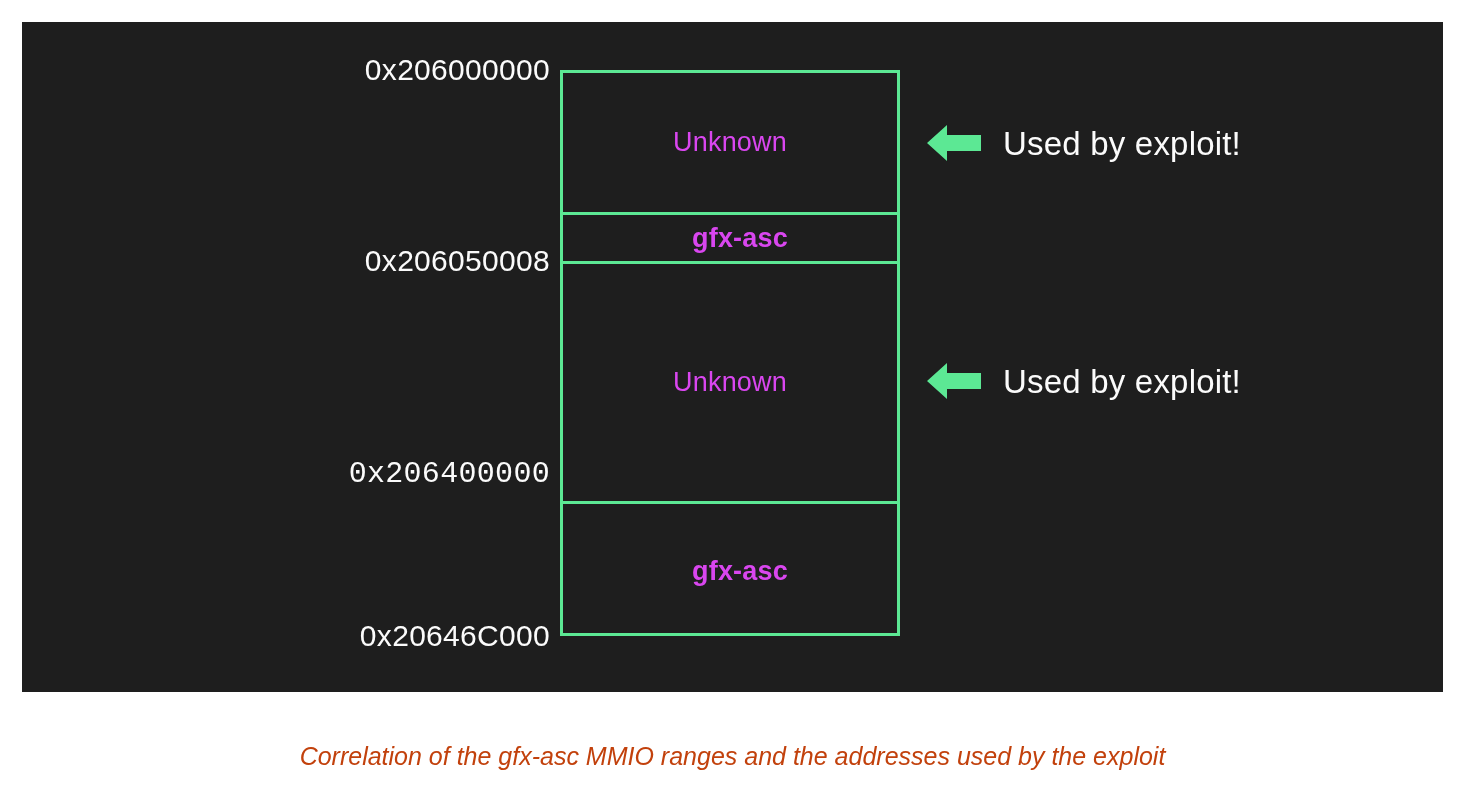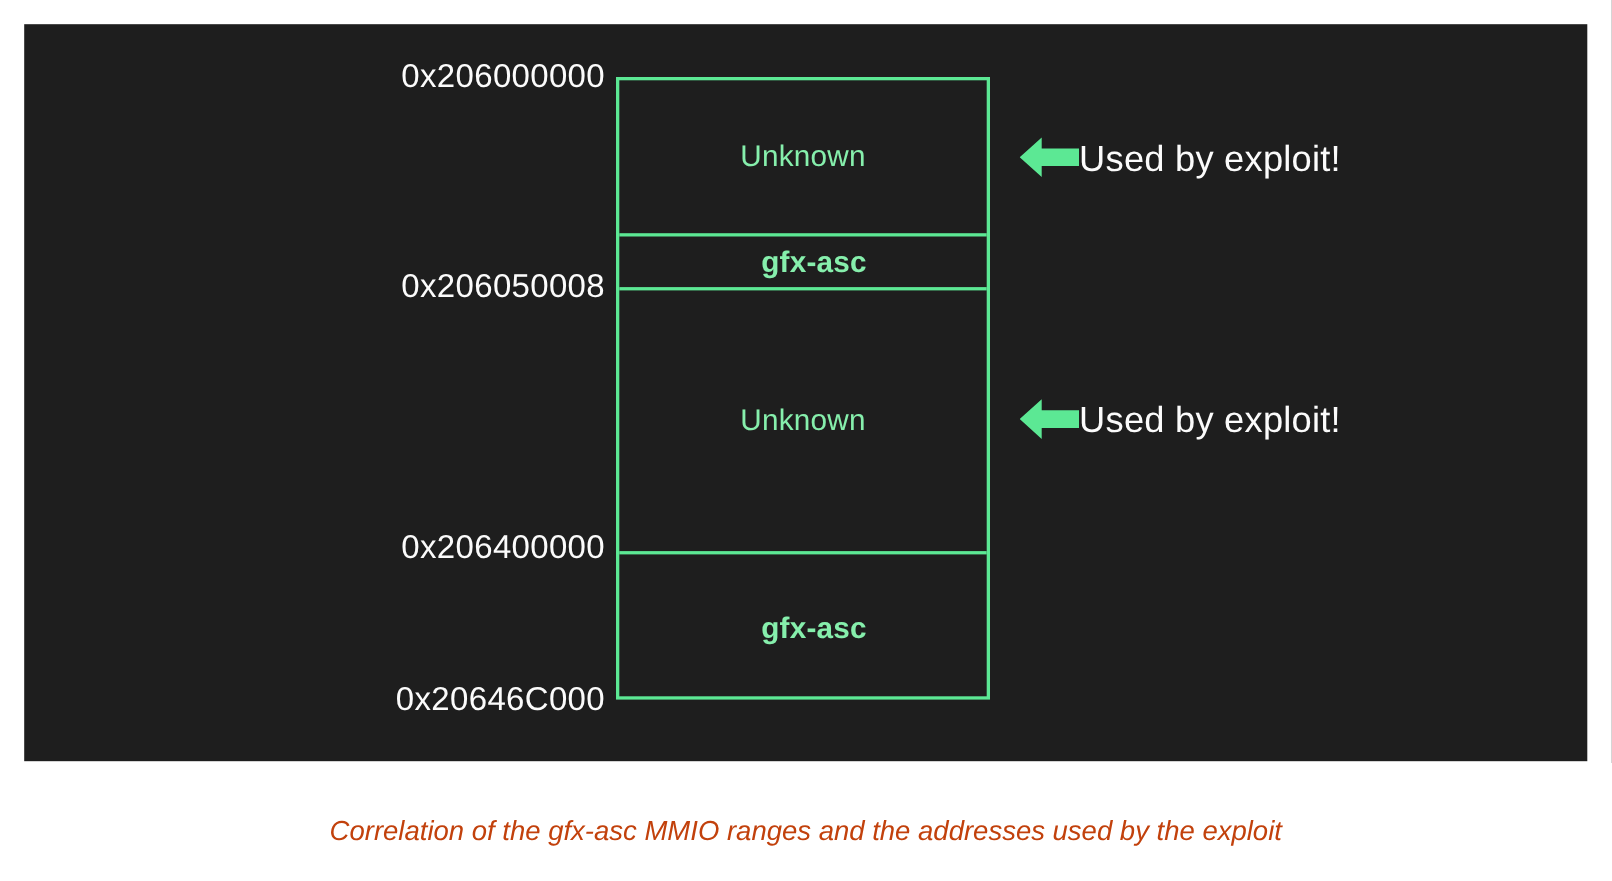--- a/index.html
+++ b/index.html
@@ -40,21 +40,21 @@
     border: 3px solid #5ce894;
   }
   .region {
     position: absolute;
     left: 0;
     width: 100%;
     box-sizing: border-box;
     display: flex;
     align-items: center;
     justify-content: center;
-    color: #86efac;
+    color: #d946ef;
     font-size: 27px;
     letter-spacing: 0.2px;
   }
   .region .region-label { white-space: nowrap; }
   .region.bold .region-label { font-weight: bold; margin-left: 20px; }
 
   
   .region-unknown-1 { top: 0px;   height: 139px; }           
   .region-gfx-1     { top: 139px; height: 52px;              
                       border-top: 3px solid #5ce894;
@@ -76,20 +76,21 @@
     white-space: nowrap;
     transform: translateY(-50%);
   }
 
   
   .annotation {
     position: absolute;
     left: 905px;  
     display: flex;
     align-items: center;
+    gap: 22px;
     transform: translateY(-50%);
   }
   .arrow-left-icon {
     display: block;
     width: 54px;
     height: 40px;
     flex: none;
   }
   .annotation-text {
     color: #fbfbfb;
@@ -115,21 +116,21 @@
 </style>
 </head>
 <body>
 
 <div class="page">
 
   <div class="figure-panel">
 
     <div class="addr" style="top:48px;">0x206000000</div>
     <div class="addr" style="top:239px;">0x206050008</div>
-    <div class="addr" style="top:476px;">0x206400000</div>
+    <div class="addr" style="top:452px;font-family:Liberation Mono, monospace;">0x206400000</div>
     <div class="addr" style="top:614px;">0x20646C000</div>
 
     <div class="memmap">
 
       <div class="region region-unknown-1">
         <span class="region-label">Unknown</span>
       </div>
 
       <div class="region region-gfx-1 bold">
         <span class="region-label">gfx-asc</span>

